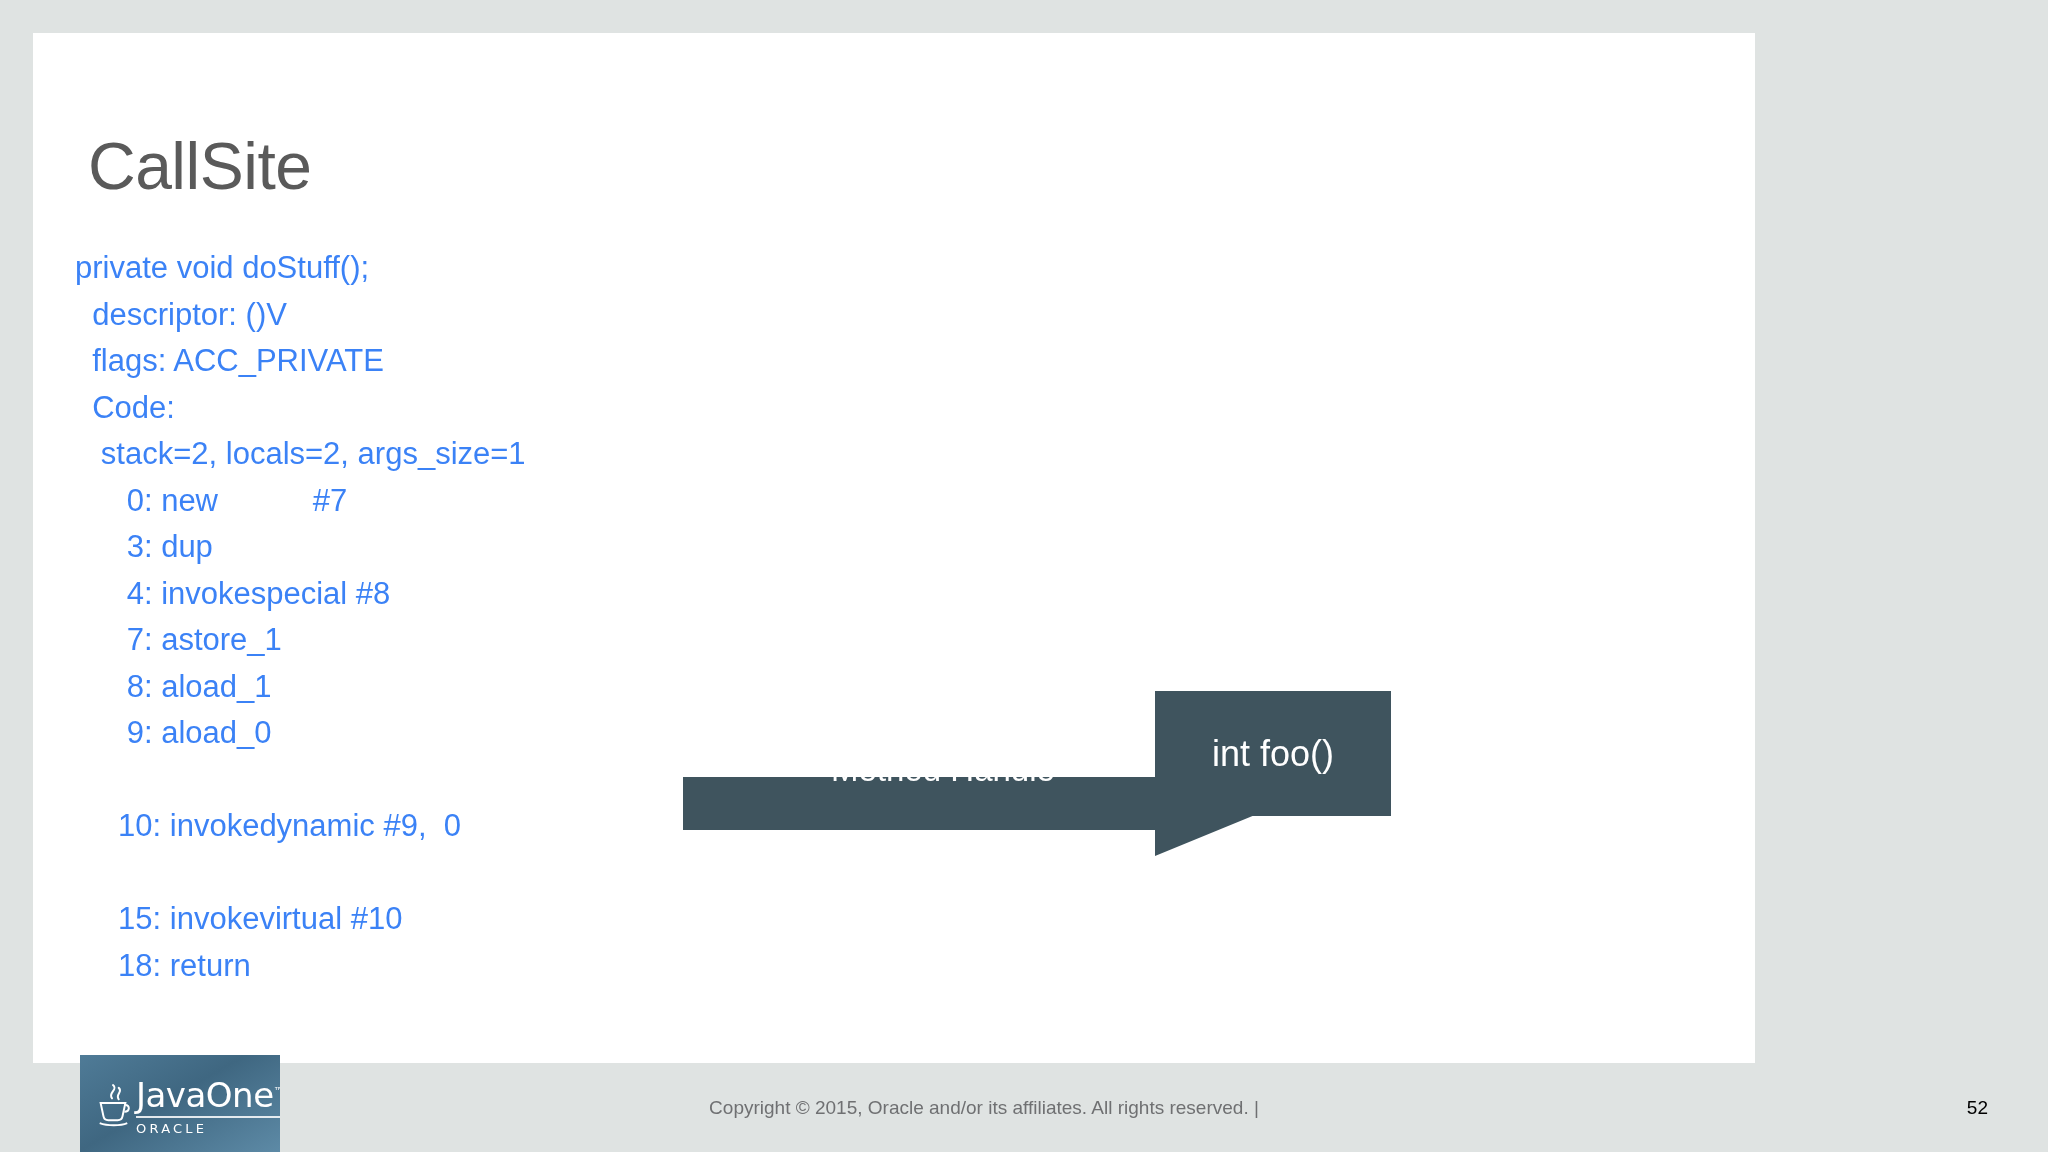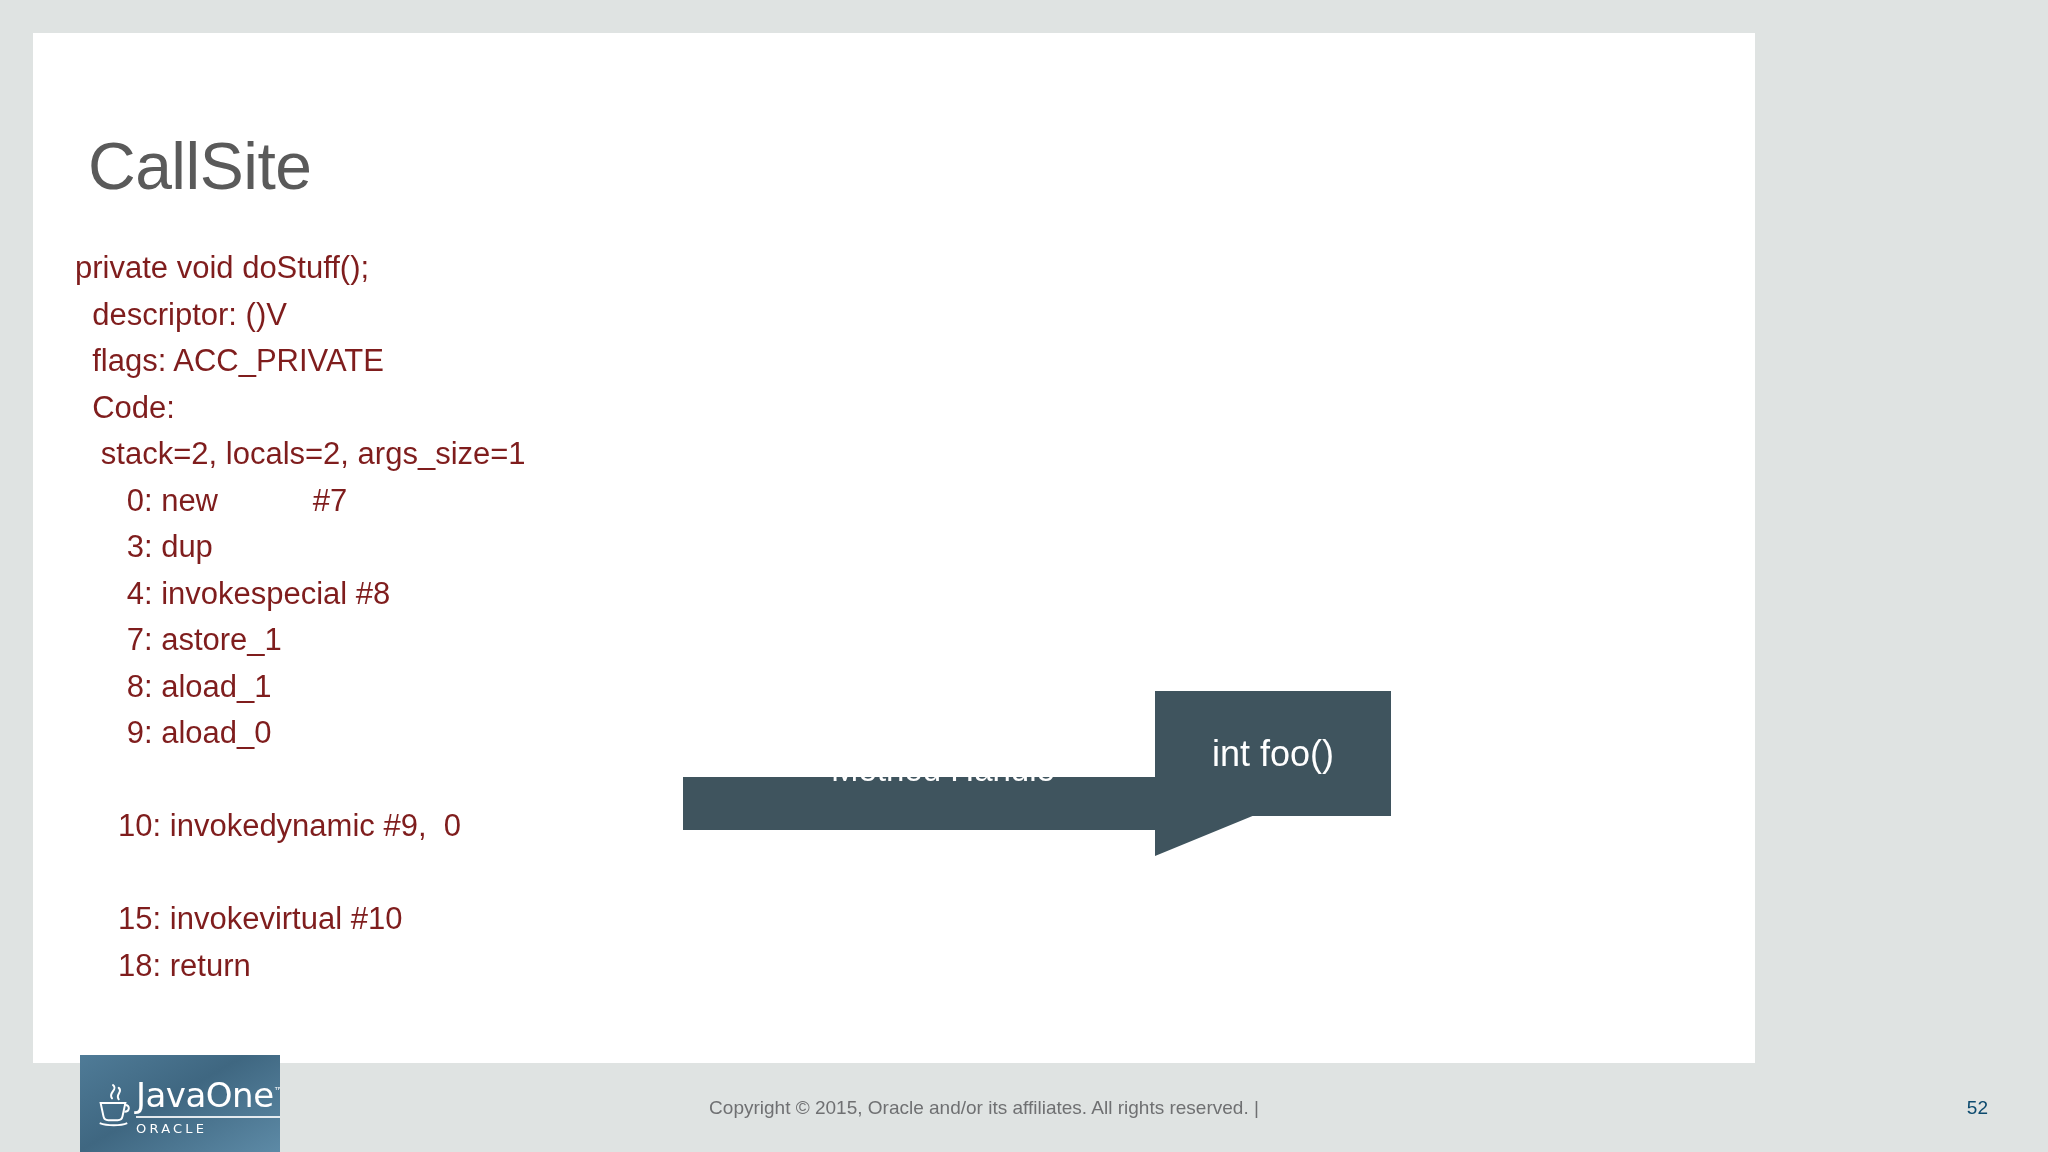--- a/index.html
+++ b/index.html
@@ -23,21 +23,21 @@
     font-size:66px;
     font-weight:400;
     color:#5a5a5a;
     letter-spacing:-0.5px;
     white-space:nowrap;
   }
   
   .code{
     position:absolute;
     left:42px;top:212px;
-    color:#7f1d1d;
+    color:#3b82f6;
     font-size:31px;
     line-height:46.5px;
     white-space:pre;
   }
   .code-line{white-space:pre;}
   .code-line.blank{height:46.5px;}
   
   .diagram{
     position:absolute;
     left:0;top:0;width:1722px;height:1030px;
@@ -115,21 +115,21 @@
     left:0;right:0;top:50%;
     transform:translateY(-50%);
     text-align:center;
     color:#6f7072;font-size:19px;
     margin-left:-80px;
   }
   .page-num{
     position:absolute;
     right:60px;top:50%;
     transform:translateY(-50%);
-    color:#0c4a6e;font-size:19px;
+    color:#000000;font-size:19px;
   }
 </style>
 </head>
 <body>
 
 <div class="slide">
 
   <div class="title">CallSite</div>
 
   <div class="code"><div class="code-line">private void doStuff();</div><div class="code-line">  descriptor: ()V</div><div class="code-line">  flags: ACC_PRIVATE</div><div class="code-line">  Code:</div><div class="code-line">   stack=2, locals=2, args_size=1</div><div class="code-line">      0: new           #7</div><div class="code-line">      3: dup</div><div class="code-line">      4: invokespecial #8</div><div class="code-line">      7: astore_1</div><div class="code-line">      8: aload_1</div><div class="code-line">      9: aload_0</div><div class="code-line blank">&nbsp;</div><div class="code-line">     10: invokedynamic #9,  0</div><div class="code-line blank">&nbsp;</div><div class="code-line">     15: invokevirtual #10</div><div class="code-line">     18: return</div></div>

